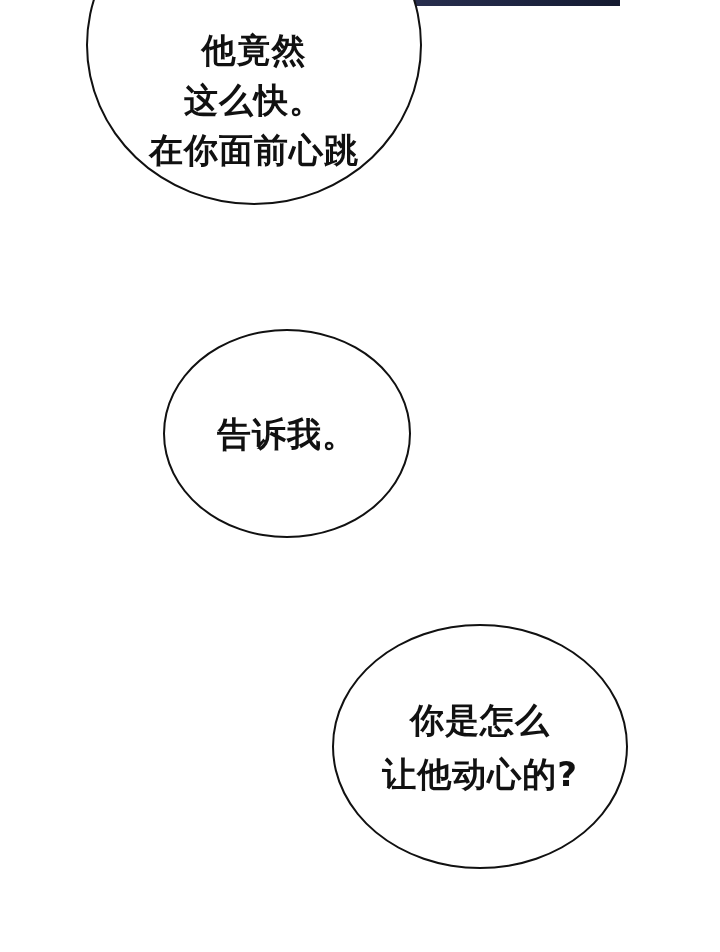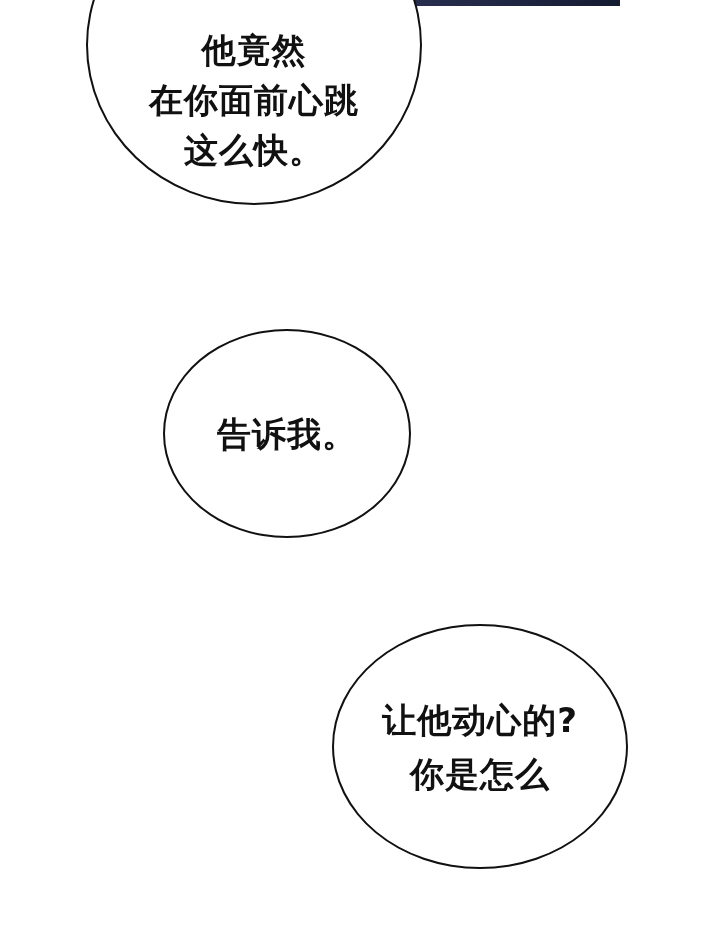--- a/index.html
+++ b/index.html
@@ -27,24 +27,24 @@
     #b3 { left: 332px; top: 624px; width: 296px; height: 245px; }
     #b3 .line { font-size: 34px; line-height: 54px; letter-spacing: 1px; }
   </style>
 </head>
 <body>
 
 <div class="panel-strip"></div>
 
 <div class="bubble" id="b1">
   <span class="line">他竟然</span>
+  <span class="line">这么快。</span>
   <span class="line">在你面前心跳</span>
-  <span class="line">这么快。</span>
 </div>
 
 <div class="bubble" id="b2">
   <span class="line">告诉我。</span>
 </div>
 
 <div class="bubble" id="b3">
+  <span class="line">你是怎么</span>
   <span class="line">让他动心的?</span>
-  <span class="line">你是怎么</span>
 </div>
 
 </body></html>

